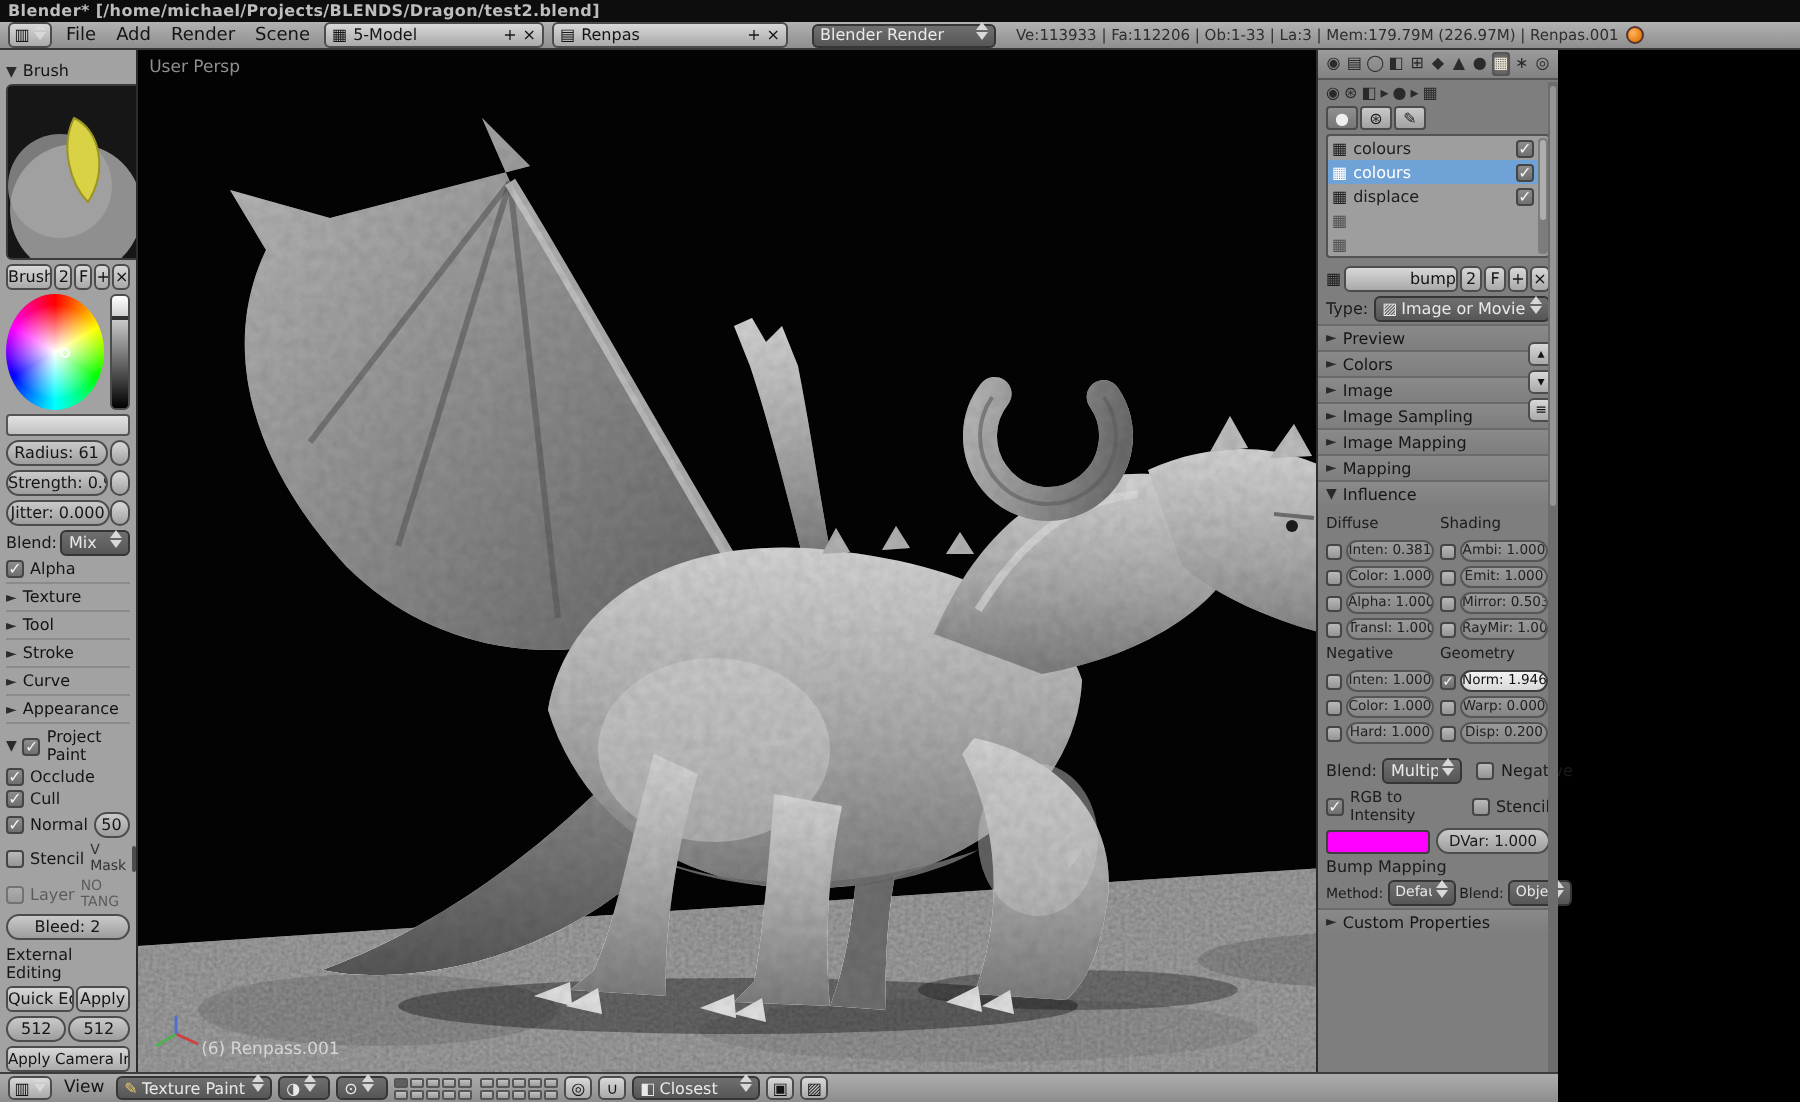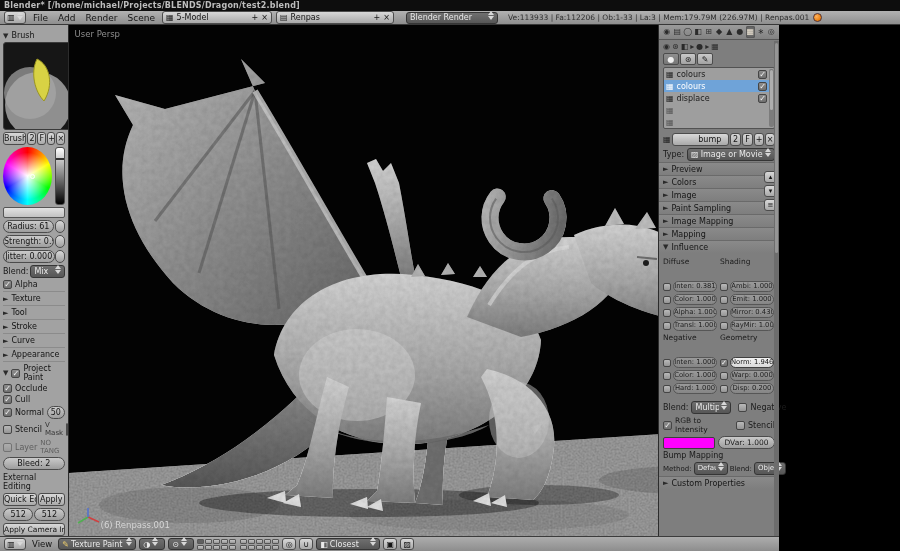--- a/index.html
+++ b/index.html
@@ -60,21 +60,21 @@
   .slotrow{display:flex;align-items:center;height:12px;padding:0 2px;gap:3px;font-size:8px;color:#1d1d1d}
   .slotrow.sel{background:#6fa3d8;color:#fff}
   .slotrow .rchk{margin-left:auto;margin-right:5px}
   .listscroll{position:absolute;right:0;top:1px;bottom:1px;width:5px;background:#7c7c7c;border-radius:2px}
   .listscroll .th{position:absolute;top:1px;left:1px;right:1px;height:40px;background:#aeaeae;border-radius:2px}
   .listops{position:absolute;right:2px;top:146px;display:flex;flex-direction:column;gap:2px}
   .listops .btn{width:13px;height:12px;line-height:10px;font-size:7px}
   .ppanel-head{display:flex;align-items:center;gap:3px;border-top:1px solid #6a6a6a;background:linear-gradient(#8a8a8a,#7e7e7e);height:13px;padding:0 4px;font-size:8px;color:#161616}
   .inf-grid{display:flex;gap:3px;padding:2px 4px}
   .inf-col{width:54px}
-  .inf-label{font-size:7.5px;color:#1c1c1c;margin:2px 0 15px 0}
+  .inf-label{font-size:7.5px;color:#1c1c1c;margin:2px 0 4px 0}
   .inf-row{display:flex;align-items:center;gap:2px;margin-bottom:2px}
   .inf-row .chk{width:8px;height:8px;line-height:7px;font-size:7px}
   .inf-field{flex:1;height:11px;line-height:9px;font-size:6.8px;text-align:center;background:linear-gradient(#9a9a9a,#858585);border:1px solid #565656;border-radius:6px;color:#222;overflow:hidden;white-space:nowrap}
   .inf-field.active{background:linear-gradient(#f2f2f2,#d9d9d9);color:#111;border-color:#3f3f3f}
   .p-row{display:flex;align-items:center;gap:3px;padding:1px 4px}
   .p-label{font-size:8px;color:#1b1b1b;flex:none}
   .swatch{width:52px;height:12px;border:1px solid #3e3e3e;border-radius:2px}
   .props-scroll{position:absolute;right:0;top:16px;bottom:0;width:5px;background:#6d6d6d}
   .props-scroll .th{position:absolute;top:2px;left:1px;right:1px;height:210px;background:#959595;border-radius:2px}
 
@@ -432,21 +432,21 @@
             </div>
         </div>
         <div class="listops">
           <span class="btn">▴</span>
           <span class="btn">▾</span>
           <span class="btn">≡</span>
         </div>
 
         <div class="p-row" style="margin-top:3px;gap:1px">
           <span class="i">▦</span>
-          <span class="btn" style="flex:1;text-align:center;padding-left:19px">bump</span>
+          <span class="btn" style="flex:1;text-align:right;padding-left:19px">bump</span>
           <span class="btn" style="width:11px">2</span>
           <span class="btn" style="width:11px">F</span>
           <span class="btn" style="width:10px">+</span>
           <span class="btn" style="width:10px">×</span>
         </div>
 
         <div class="p-row">
           <span class="p-label">Type:</span>
           <span class="dd" style="flex:1">
             <span class="i">▨</span>
@@ -462,21 +462,21 @@
         <div class="ppanel-head">
             <span class="tri">►</span>
             <span>Colors</span>
           </div>
         <div class="ppanel-head">
             <span class="tri">►</span>
             <span>Image</span>
           </div>
         <div class="ppanel-head">
             <span class="tri">►</span>
-            <span>Paint Sampling</span>
+            <span>Image Sampling</span>
           </div>
         <div class="ppanel-head">
             <span class="tri">►</span>
             <span>Image Mapping</span>
           </div>
         <div class="ppanel-head">
             <span class="tri">►</span>
             <span>Mapping</span>
           </div>
         <div class="ppanel-head">
@@ -522,21 +522,21 @@
             <div class="inf-row">
                 <span class="chk"></span>
                 <span class="inf-field">Ambi: 1.000</span>
               </div>
             <div class="inf-row">
                 <span class="chk"></span>
                 <span class="inf-field">Emit: 1.000</span>
               </div>
             <div class="inf-row">
                 <span class="chk"></span>
-                <span class="inf-field">Mirror: 0.430</span>
+                <span class="inf-field">Mirror: 0.503</span>
               </div>
             <div class="inf-row">
                 <span class="chk"></span>
                 <span class="inf-field">RayMir: 1.000</span>
               </div>
             <div class="inf-label">Geometry</div>
             <div class="inf-row">
                 <span class="chk on"><span>✓</span></span>
                 <span class="inf-field active">Norm: 1.946</span>
               </div>

